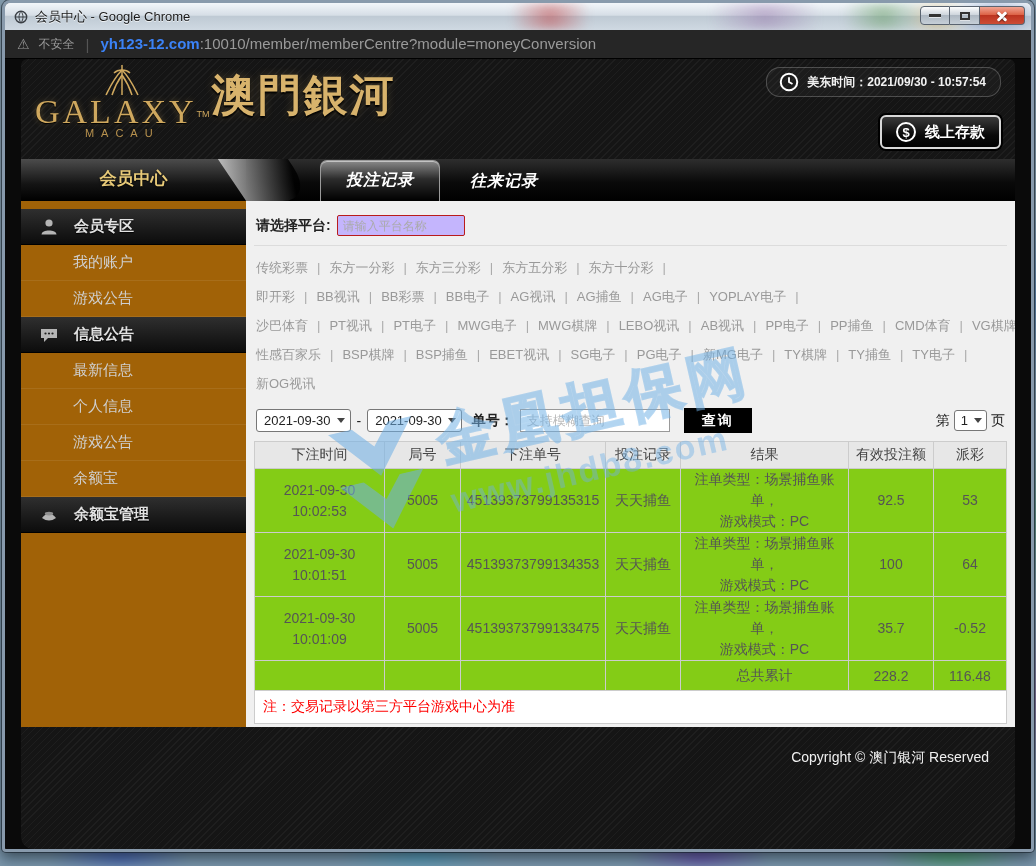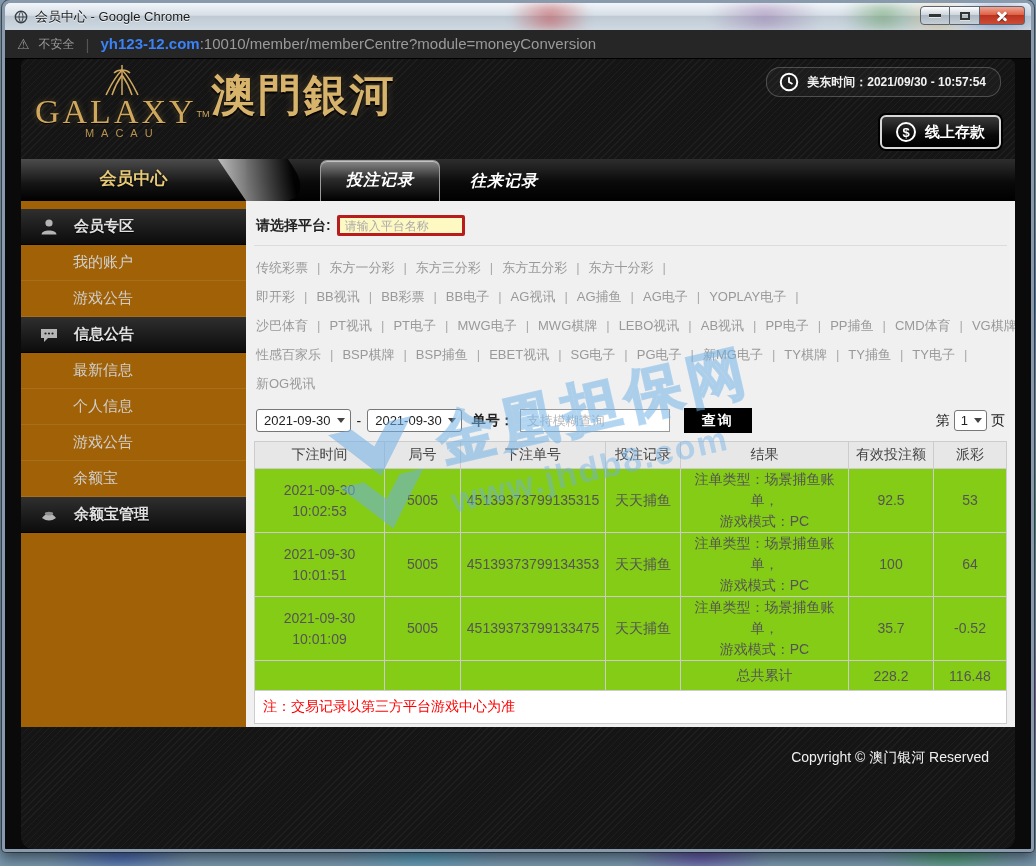--- a/index.html
+++ b/index.html
@@ -98,21 +98,21 @@
   .side-item { display:flex; align-items:center; height:36px; cursor:pointer; font-size:15px; }
   .side-item.section { background:linear-gradient(180deg,#2f2f2f,#161616 70%,#0c0c0c); border-bottom:1px solid #000; color:#e2e2e2; padding-left:18px; gap:15px; font-weight:bold; text-shadow:0 1px 1px #000; }
   .side-item.sub { color:#cfcfcf; padding-left:52px; border-bottom:1px solid rgba(255,255,255,.08); }
   .side-item.sub.active { background:#fff; color:#111; border-radius:18px 0 0 5px; border-bottom:1px solid #fff; font-weight:bold; }
   .side-icon { width:20px; height:20px; flex:0 0 auto; }
 
   .main { flex:1 1 auto; background:#f0f0f0; position:relative; padding:8px 8px 0; overflow:hidden; }
 
   .plat-row { display:flex; align-items:center; gap:6px; padding:6px 0 9px 2px; border-bottom:1px solid #dcdcdc; }
   .plat-label { font-size:14px; font-weight:bold; color:#222; }
-  .plat-input { width:128px; height:21px; border:3px solid #b91c1c; border-radius:2px; font-size:12px; padding:0 5px; color:#333; background:#fef9c3; }
+  .plat-input { width:128px; height:21px; border:1px solid #b91c1c; border-radius:2px; font-size:12px; padding:0 5px; color:#333; background:#c4b5fd; }
   .plat-input::placeholder { color:#aaa; }
 
   .plist { padding:7px 2px 6px; font-size:13px; line-height:29px; color:#999; }
   .plink { cursor:pointer; white-space:nowrap; }
   .plink::after { content:"|"; margin:0 9px; color:#aaa; font-weight:normal; }
   .plink:last-of-type::after { content:""; margin:0; }
 
   .filter-row { display:flex; align-items:center; gap:6px; padding:4px 2px 8px; font-size:14px; color:#222; }
   .sel-box { display:inline-flex; align-items:center; justify-content:space-between; gap:6px; background:#fff; border:1px solid #777; border-radius:3px; height:23px; padding:0 5px 0 7px; font-size:13px; color:#222; cursor:pointer; }
   .sel-arrow { width:0; height:0; border-left:4px solid transparent; border-right:4px solid transparent; border-top:5px solid #444; }

